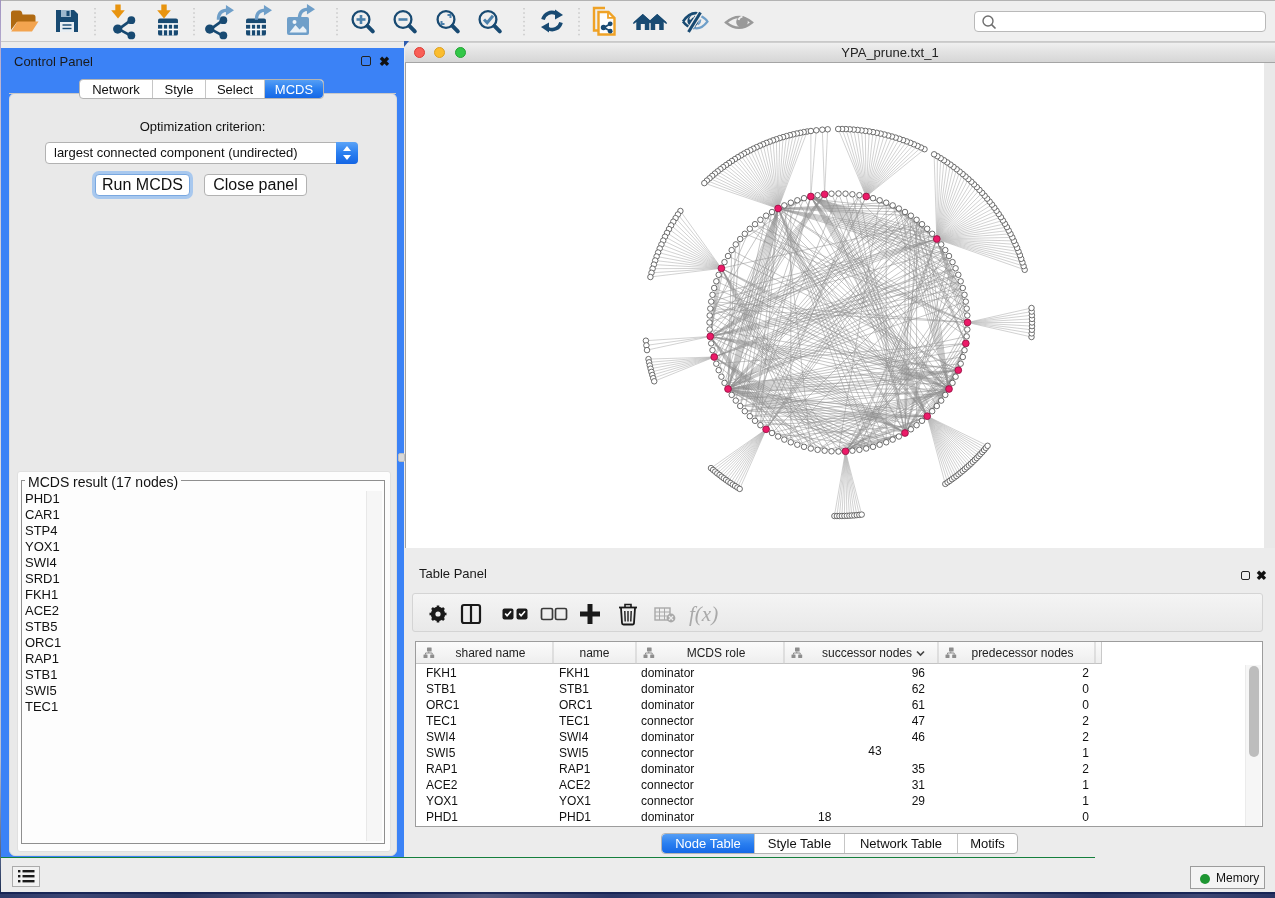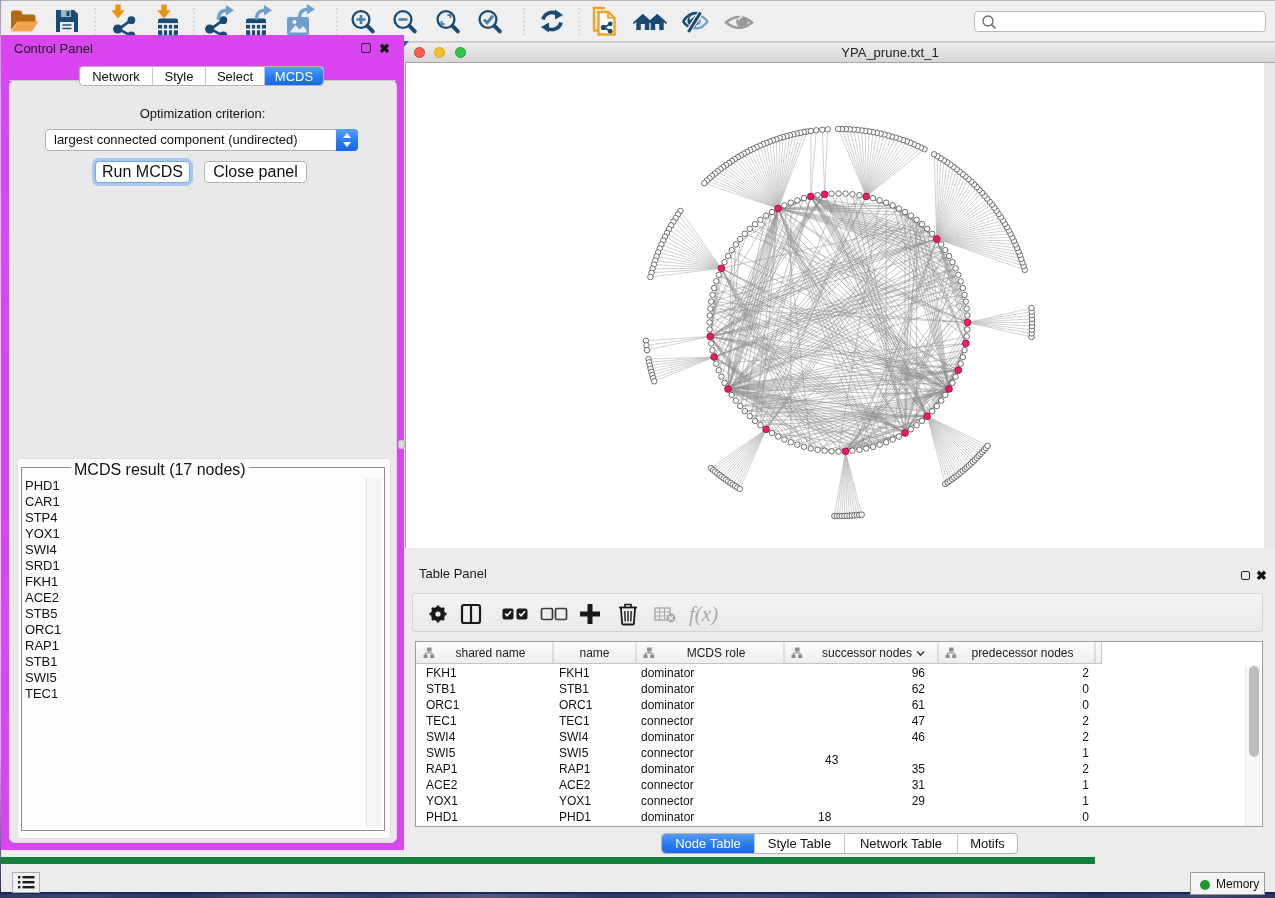--- a/index.html
+++ b/index.html
@@ -10,21 +10,21 @@
   linear-gradient(90deg,#2e3a68 0%,#3c4674 6%,#2a3460 14%,#4a4f78 22%,#343e6c 30%,#565a80 38%,#2c3767 48%,#444a76 58%,#2e3a68 68%,#51567e 76%,#2b3565 86%,#3e4773 94%,#2a3463 100%);
 }
 #leftedge { position:absolute; left:0; top:0; width:1px; height:892px;
   background:linear-gradient(180deg,#a093c0 0%,#b7aed0 6%,#c7c3d6 15%,#d6d5de 35%,#dcdce2 60%,#b9c0d4 85%,#49597e 97%,#1c2c50 100%); }
 
 #toolbar { position:absolute; left:1px; top:0; width:1274px; height:42px;
   background:#efefef; border-top:1px solid #b3b3b3; border-bottom:1px solid #c9c9c9; }
 #searchbox { position:absolute; left:973px; top:10px; width:292px; height:21px;
   background:#ffffff; border:1px solid #b9b9b9; border-radius:4px; }
 
-#cpanel { position:absolute; left:1px; top:35px; width:403px; height:815px; background:#d946ef; }
+#cpanel { position:absolute; left:1px; top:48px; width:403px; height:815px; background:#3b82f6; }
 #cptitle { position:absolute; left:13px; top:6px; font-size:13px; color:#1a1a1a; }
 .wbtn { position:absolute; font-size:12px; color:#111; }
 #cpfloat { left:360px; top:8px; width:10px; height:10px; border:1.5px solid #222; border-radius:2px; }
 #cpclose { left:378px; top:6px; font-size:13px; font-weight:bold; }
 #cptabline { position:absolute; left:8px; top:45px; width:387px; height:1px; background:#c9c9c9; }
 #cpcontent { position:absolute; left:8px; top:45px; width:388px; height:763px; border:1px solid #dcdcdc; border-radius:6px; background:#e9e9e9; }
 #cptabs { position:absolute; left:78px; top:31px; width:245px; height:20px;
   background:#ffffff; border:1px solid #b4b4b4; border-radius:4px; display:flex; }
 #cptabs .tab { flex:none; text-align:center; font-size:13px; color:#111; line-height:19px; border-right:1px solid #c6c6c6; }
 #cptabs .tab:last-child { border-right:none; border-radius:0 4px 4px 0;
@@ -35,21 +35,21 @@
 #ddbtn { position:absolute; right:-1px; top:-1px; width:22px; height:22px; border-radius:0 4px 4px 0;
   background:linear-gradient(180deg,#5ba3f7 0%,#2a7ff0 50%,#1465e4 100%); }
 #ddbtn:before { content:""; position:absolute; left:7px; top:4px; border:4px solid transparent; border-bottom:5px solid #fff; border-top:none; }
 #ddbtn:after { content:""; position:absolute; left:7px; bottom:4px; border:4px solid transparent; border-top:5px solid #fff; border-bottom:none; }
 .pbtn { position:absolute; top:126px; height:22px; background:#ffffff; border:1px solid #b2b2b2; border-radius:4px;
   font-size:16px; color:#111; text-align:center; line-height:20px; }
 #runbtn { left:94px; width:95px; box-shadow:0 0 0 3px #a8c8ee; border-color:#7aa8e0; }
 #closebtn { left:203px; width:103px; }
 #groupbox { position:absolute; left:16px; top:423px; width:374px; height:381px; background:#fdfdfd; border:1px solid #e0e0e0; border-radius:3px; }
 #groupinner { position:absolute; left:3px; top:8px; width:364px; height:364px; border:1px solid #8f8f8f; }
-#grouplabel { position:absolute; left:7px; top:1.5px; background:#fdfdfd; padding:0 3px; font-size:16px; color:#111;margin-left:46px; }
+#grouplabel { position:absolute; left:7px; top:1.5px; background:#fdfdfd; padding:0 3px; font-size:14px; color:#111; }
 #mcdslist { position:absolute; left:4px; top:10px; width:362px; height:360px; font-size:13px; color:#111; }
 #mcdslist .sb { position:absolute; left:344px; top:9px; width:16px; height:350px; background:#f6f6f6; border-left:1px solid #e8e8e8; }
 #mcdslist ul { list-style:none; padding:9px 0 0 3px; }
 #mcdslist li { height:16px; line-height:16px; }
 #cpgrip { position:absolute; left:397px; top:405px; width:7px; height:9px; background:#d8d8d8; border:1px solid #bdbdbd; border-radius:2px; }
 
 #nettitle { position:absolute; left:405px; top:42px; width:870px; height:21px;
   background:linear-gradient(180deg,#f0f0f0 0%,#e3e3e3 45%,#d6d6d6 100%); border-top:1px solid #cfcfcf; border-bottom:1px solid #a5a5a5; }
 #nettext { position:absolute; left:405px; top:45px; width:970px; text-align:center; font-size:13px; color:#222; }
 .tl { position:absolute; top:47px; width:11px; height:11px; border-radius:50%; }
@@ -75,21 +75,21 @@
 #ttrack { position:absolute; right:1px; top:23px; width:16px; height:161px; background:#f6f6f6; border-left:1px solid #ebebeb; }
 #tsb { position:absolute; right:3px; top:24px; width:10px; height:91px; background:#bdbdbd; border-radius:5px; }
 
 #btabs { position:absolute; left:661px; top:833px; width:357px; height:21px;
   background:#ffffff; border:1px solid #b4b4b4; border-radius:4px; display:flex; }
 #btabs .tab { flex:none; text-align:center; font-size:13px; color:#111; line-height:20px; border-right:1px solid #c6c6c6; }
 #btabs .tab:first-child { border-radius:4px 0 0 4px;
   background:linear-gradient(180deg,#559ef5 0%,#2a7ff0 50%,#1568e6 100%); color:#fff; }
 #btabs .tab:last-child { border-right:none; }
 
-#statusbar { position:absolute; left:1px; top:857px; width:1094px; height:35px; background:#ececec; border-top:7px solid #15803d; }
+#statusbar { position:absolute; left:1px; top:857px; width:1094px; height:35px; background:#ececec; border-top:1px solid #15803d; }
 #listbtn { position:absolute; left:11px; top:8px; width:28px; height:21px; background:#f2f2f2; border:1px solid #ababab; }
 #membtn { position:absolute; left:1189px; top:8px; width:75px; height:23px; background:#f4f4f4; border:1px solid #9c9c9c; font-size:12px; color:#111; }
 #memdot { position:absolute; left:9px; top:6.5px; width:10px; height:10px; border-radius:50%; background:#1e9632; }
 #memtext { position:absolute; left:25px; top:4px; }
 </style>
 </head>
 <body>
 <div id="leftedge"></div>
 <div id="wall"></div>
 <div id="toolbar">
@@ -1269,21 +1269,21 @@
 <div class="trow" style="left:409px;top:71px;width:100px;text-align:right">47</div>
 <div class="trow" style="left:573px;top:71px;width:100px;text-align:right">2</div>
 <div class="trow" style="left:10px;top:87px">SWI4</div>
 <div class="trow" style="left:143px;top:87px">SWI4</div>
 <div class="trow" style="left:225px;top:87px">dominator</div>
 <div class="trow" style="left:409px;top:87px;width:100px;text-align:right">46</div>
 <div class="trow" style="left:573px;top:87px;width:100px;text-align:right">2</div>
 <div class="trow" style="left:10px;top:103px">SWI5</div>
 <div class="trow" style="left:143px;top:103px">SWI5</div>
 <div class="trow" style="left:225px;top:103px">connector</div>
-<div class="trow" style="left:409px;top:110px;width:100px;text-align:left">43</div>
+<div class="trow" style="left:409px;top:101px;width:100px;text-align:center">43</div>
 <div class="trow" style="left:573px;top:103px;width:100px;text-align:right">1</div>
 <div class="trow" style="left:10px;top:119px">RAP1</div>
 <div class="trow" style="left:143px;top:119px">RAP1</div>
 <div class="trow" style="left:225px;top:119px">dominator</div>
 <div class="trow" style="left:409px;top:119px;width:100px;text-align:right">35</div>
 <div class="trow" style="left:573px;top:119px;width:100px;text-align:right">2</div>
 <div class="trow" style="left:10px;top:135px">ACE2</div>
 <div class="trow" style="left:143px;top:135px">ACE2</div>
 <div class="trow" style="left:225px;top:135px">connector</div>
 <div class="trow" style="left:409px;top:135px;width:100px;text-align:right">31</div>

